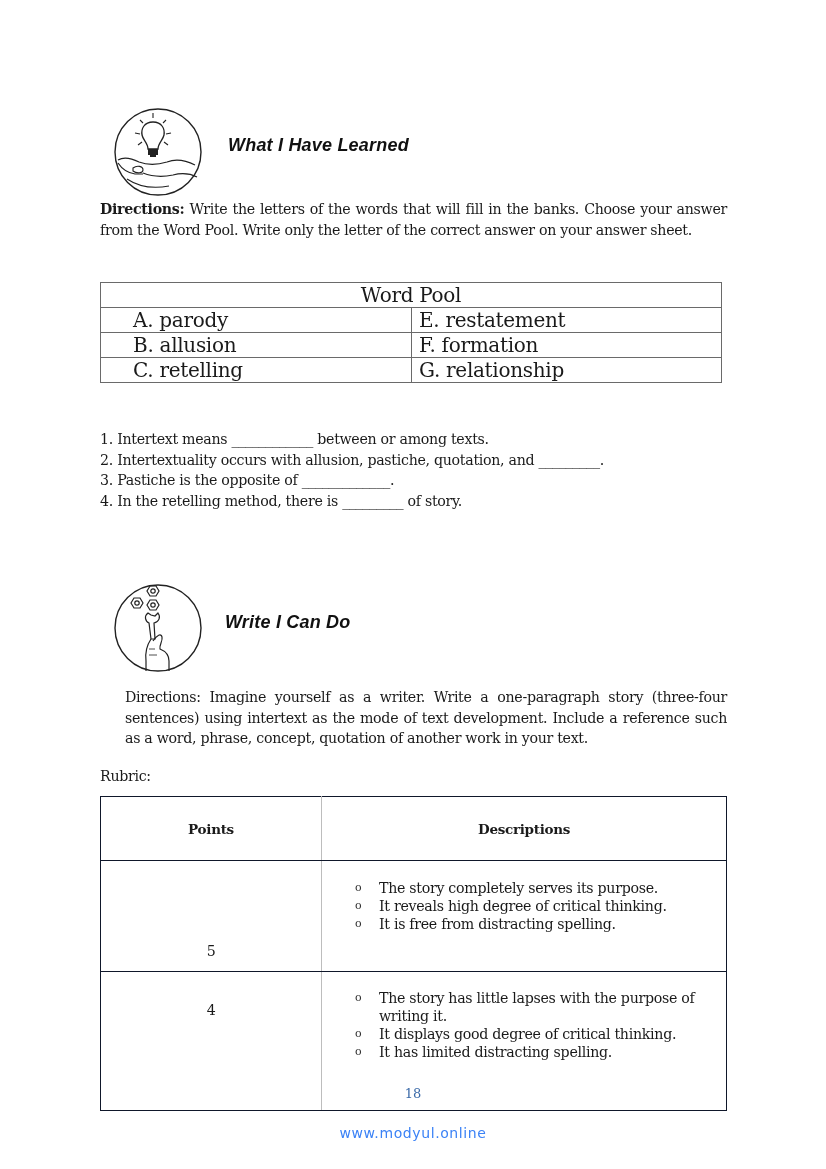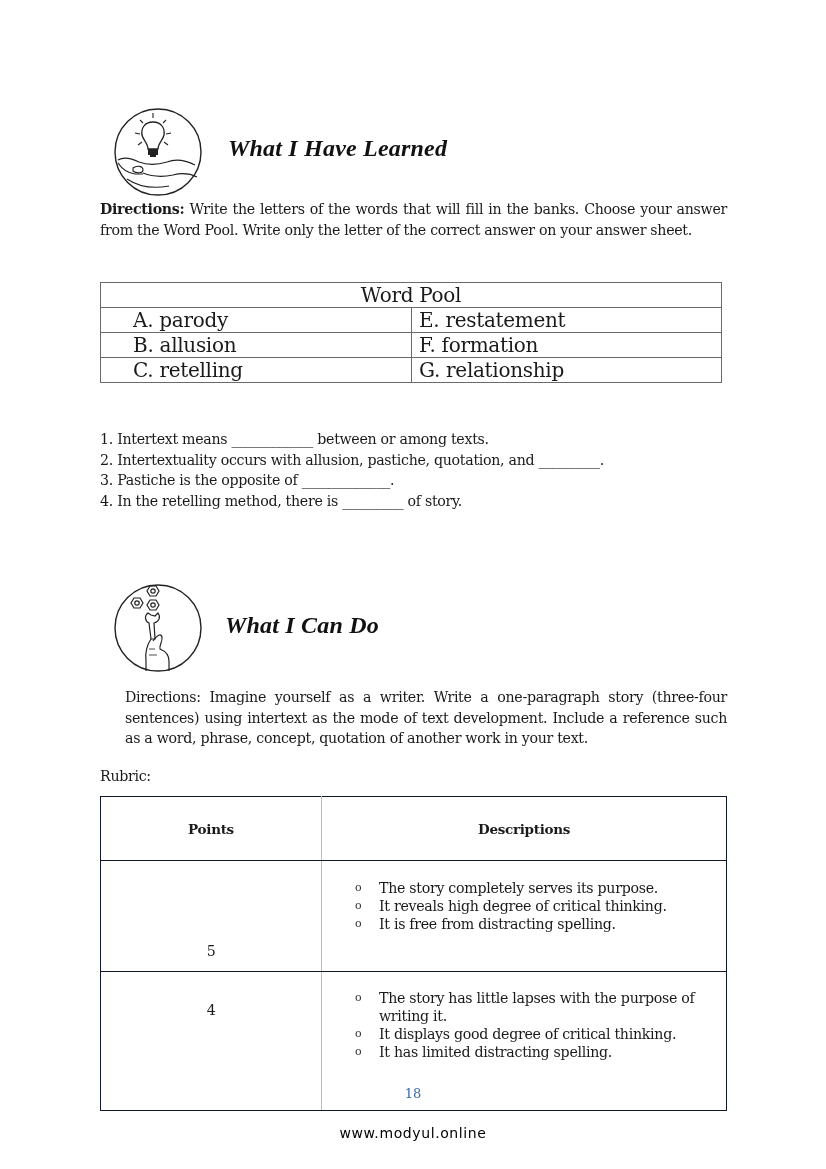--- a/index.html
+++ b/index.html
@@ -2,22 +2,22 @@
 <html><head>
 <meta charset="utf-8">
 <style>
   html, body { margin: 0; padding: 0; background: #ffffff; }
   body { width: 826px; height: 1169px; position: relative; overflow: hidden;
          font-family: "DejaVu Serif", "Liberation Serif", serif; color: #1a1a1a; }
   .abs { position: absolute; }
   .body-text { font-family: "DejaVu Serif", serif; font-size: 14.2px; line-height: 20.5px; letter-spacing: -0.3px; }
 
   .section-icon { position: absolute; width: 90px; height: 90px; }
-  .section-title { position: absolute; font-family: Liberation Serif, serif; font-weight: bold; font-style: italic;
-                   font-size: 24px; color: #111; letter-spacing: 0.2px; }
+  .section-title { position: absolute; font-family: Liberation Sans, sans-serif; font-weight: bold; font-style: italic;
+                   font-size: 18px; color: #111; letter-spacing: 0.2px; }
 
   .directions1 { left: 100px; top: 199px; width: 627px; text-align: justify; }
   .directions1 b { font-weight: bold; }
 
   table { border-collapse: collapse; }
   .pool { position: absolute; left: 100px; top: 282px; width: 622px; }
   .pool td { border: 1px solid #6a6a6a; height: 24px; padding: 0 0 0 0; font-family: "DejaVu Serif", serif;
              font-size: 20px; letter-spacing: -0.3px; vertical-align: middle; }
   .pool td.head { text-align: center; }
   .pool td.left { padding-left: 32px; width: 278px; }
@@ -38,21 +38,21 @@
   .rubric tr.r5 td.c1 { vertical-align: bottom; padding-bottom: 12px; }
   .rubric tr.r4 td.c1 { vertical-align: top; padding-top: 30px; }
   .rubric tr.r5 td.c2 { vertical-align: top; padding-top: 18px; }
   .rubric tr.r4 td.c2 { vertical-align: top; padding-top: 17px; }
   .rubric ul { list-style: none; margin: 0; padding: 0 0 0 32px; }
   .rubric li { position: relative; padding-left: 24px; line-height: 18px; padding-right: 4px; }
   .rubric li .bullet { position: absolute; left: 0; top: 0; font-size: 11px; color: #333; }
 
   .page-number { left: 0; width: 826px; top: 1086px; text-align: center; color: #3b6aa8;
                  font-family: "DejaVu Serif", serif; font-size: 13px; }
-  .watermark { left: 0; width: 826px; top: 1125px; text-align: center; color: #000000;
+  .watermark { left: 0; width: 826px; top: 1125px; text-align: center; color: #3b82f6;
                font-family: "DejaVu Sans", sans-serif; font-size: 14px; letter-spacing: 0.6px; }
 </style>
 </head>
 <body>
 
 <svg class="section-icon" style="left:113px; top:107px;" viewBox="0 0 90 90">
   <circle cx="45" cy="45" r="43" fill="none" stroke="#222" stroke-width="1.4"></circle>
 
   <g stroke="#222" stroke-width="1.1">
     <line x1="40" y1="6" x2="40" y2="11"></line>
@@ -118,21 +118,21 @@
     <polygon points="37,17 43,17 46,22 43,27 37,27 34,22"></polygon>
     <circle cx="40" cy="22" r="2.2"></circle>
   </g>
 
   <path d="M35 30 C31 33 32 38 36 40 L38 56 L42 56 L41 40 C46 39 48 34 45 30 L42 33 L38 32 Z" fill="none" stroke="#222" stroke-width="1.2"></path>
 
   <path d="M40 58 C44 52 48 50 49 54 C50 58 46 62 47 66 C52 68 56 72 56 78 L56 88" fill="none" stroke="#222" stroke-width="1.2"></path>
   <path d="M38 56 C34 62 32 70 33 78 L33 88" fill="none" stroke="#222" stroke-width="1.2"></path>
   <path d="M36 66 L42 66 M36 72 L44 72" stroke="#222" stroke-width="0.8"></path>
 </svg>
-<div class="section-title" style="left:225px; top:612px;">What I Can Do</div>
+<div class="section-title" style="left:225px; top:612px;">Write I Can Do</div>
 
 <div class="abs body-text directions2">Directions: Imagine yourself as a writer. Write a one-paragraph story (three-four sentences) using intertext as the mode of text development. Include a reference such as a word, phrase, concept, quotation of another work in your text.</div>
 <div class="abs body-text rubric-label">Rubric:</div>
 
 <table class="rubric">
   <tbody>
       <tr class="h">
     <td class="c1">Points</td>
     <td class="c2">Descriptions</td>
   </tr>

